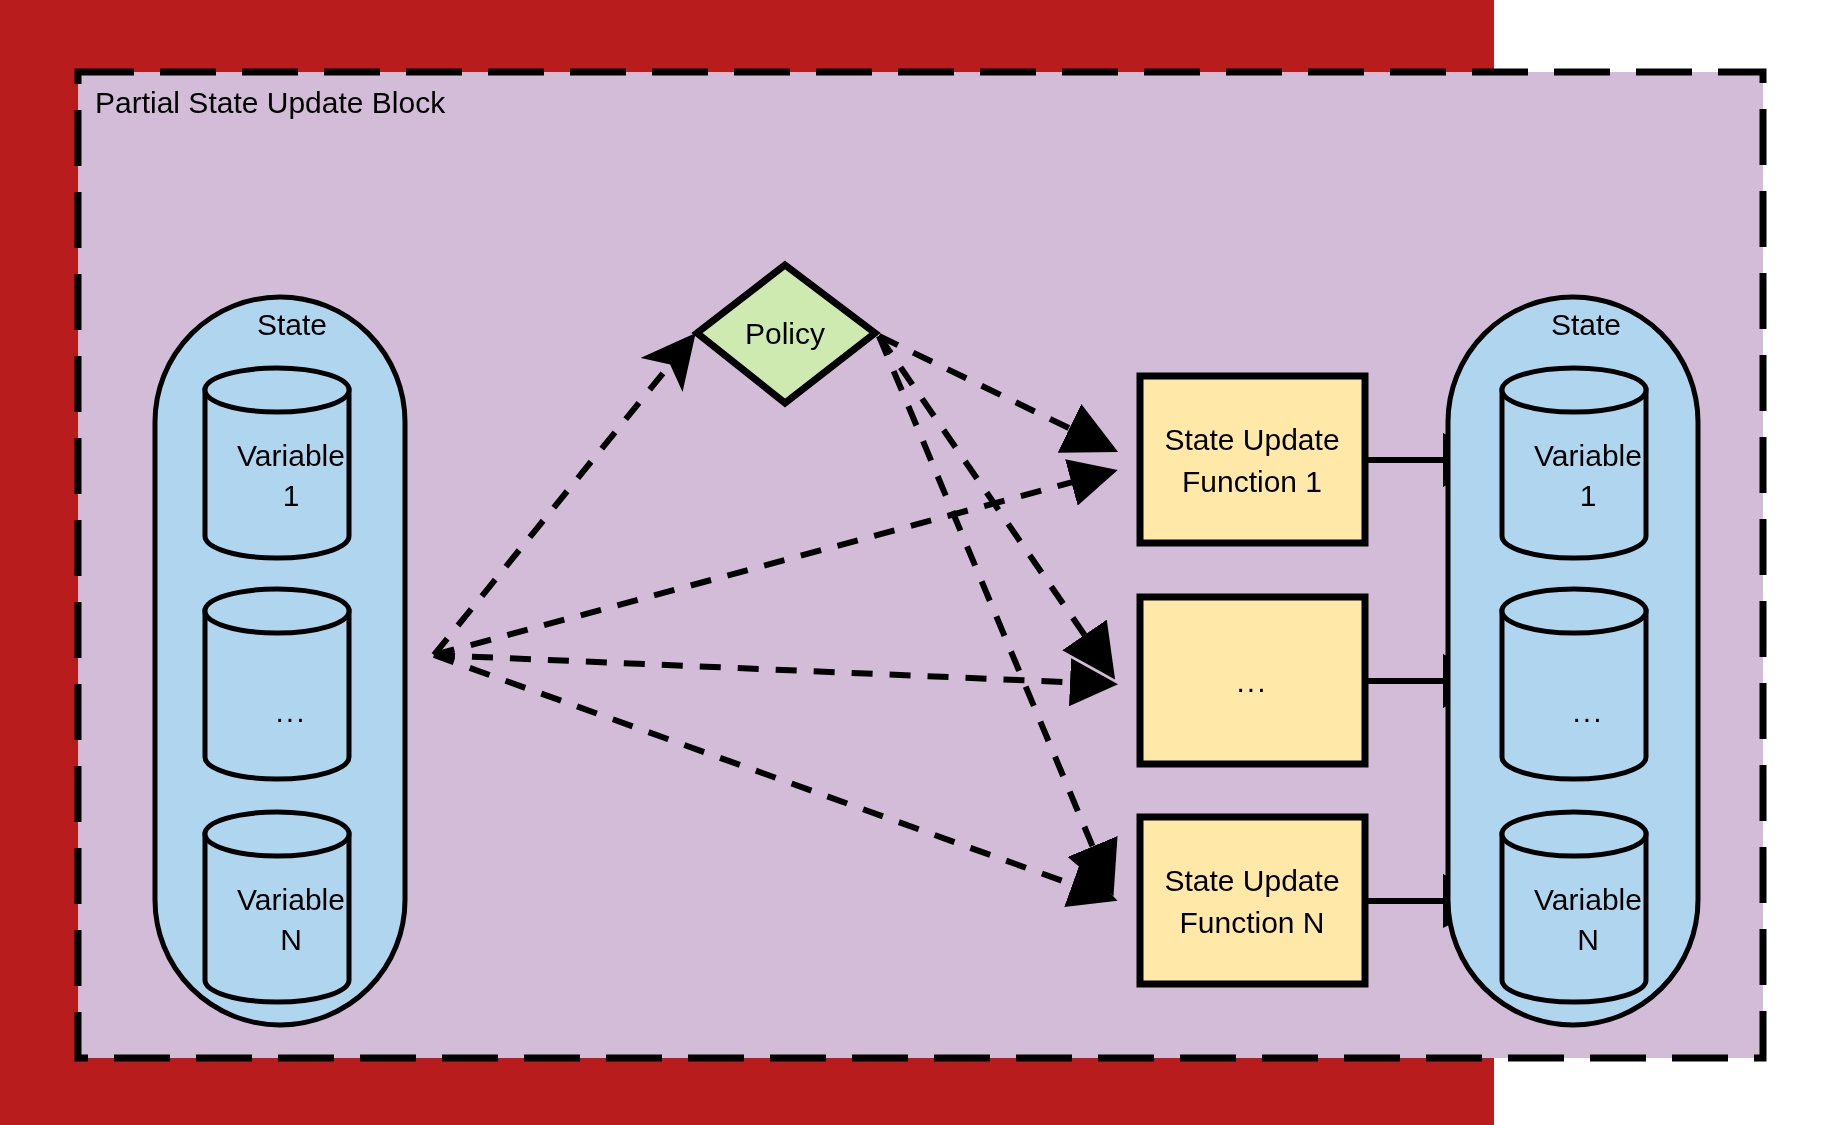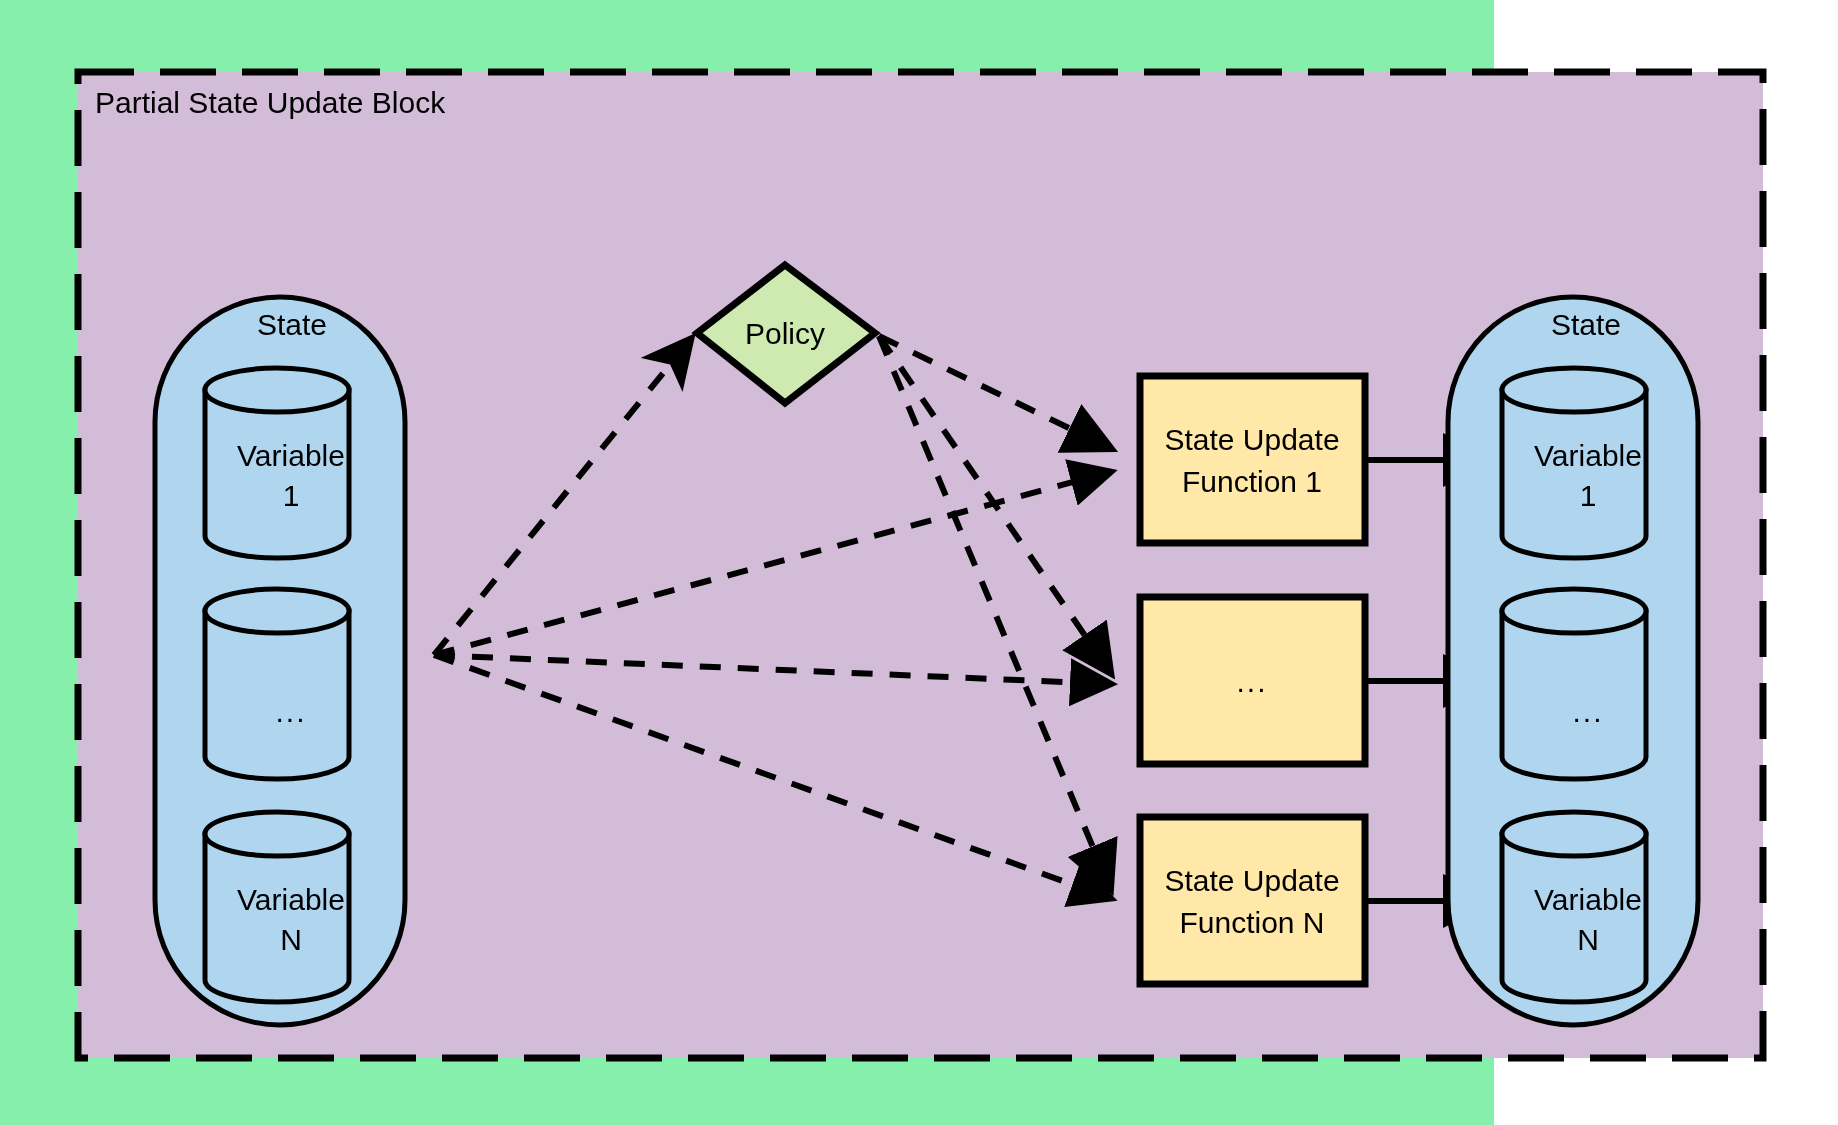--- a/index.html
+++ b/index.html
@@ -10,21 +10,21 @@
   body {
     width: 1838px;
     height: 1125px;
     font-family: "Liberation Sans", sans-serif;
     overflow: hidden;
   }
   #canvas-root {
     position: relative;
     width: 1494px;
     height: 1125px;
-    background: #86efac;
+    background: #b91c1c;
   }
   #diagram-svg {
     position: absolute;
     top: 0;
     left: 0;
     width: 1838px;
     height: 1125px;
     display: block;
   }
   text {

